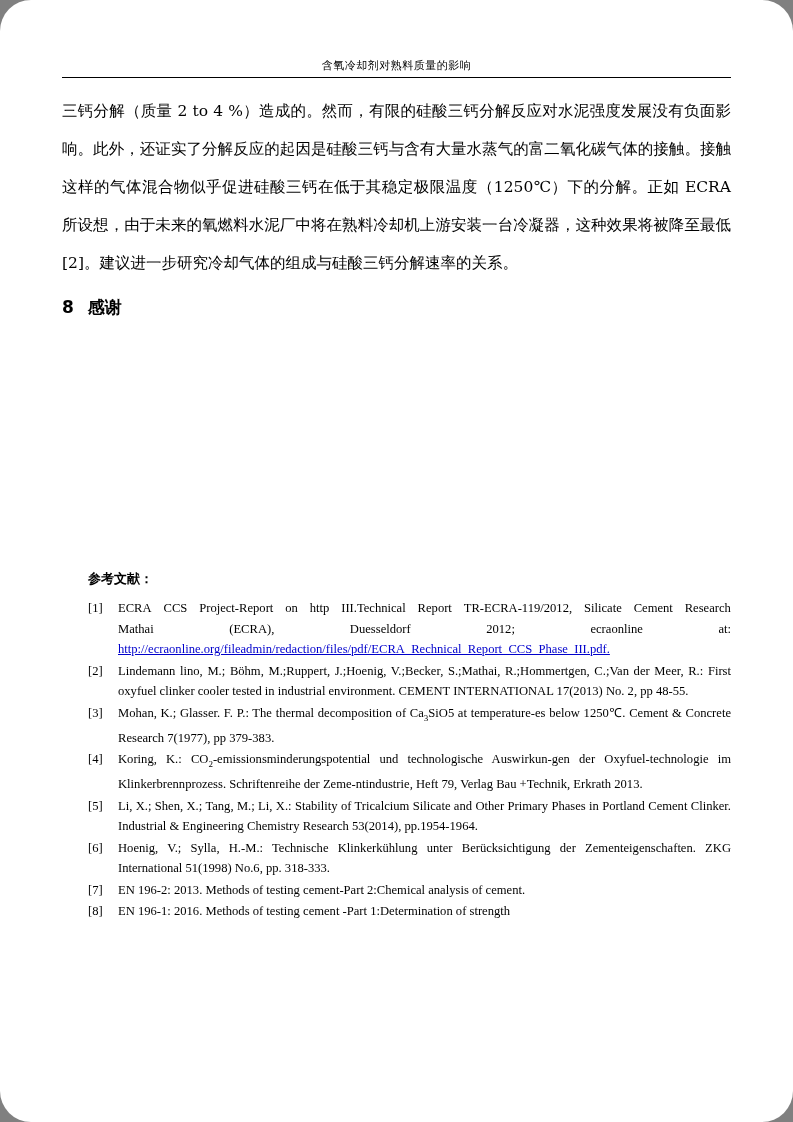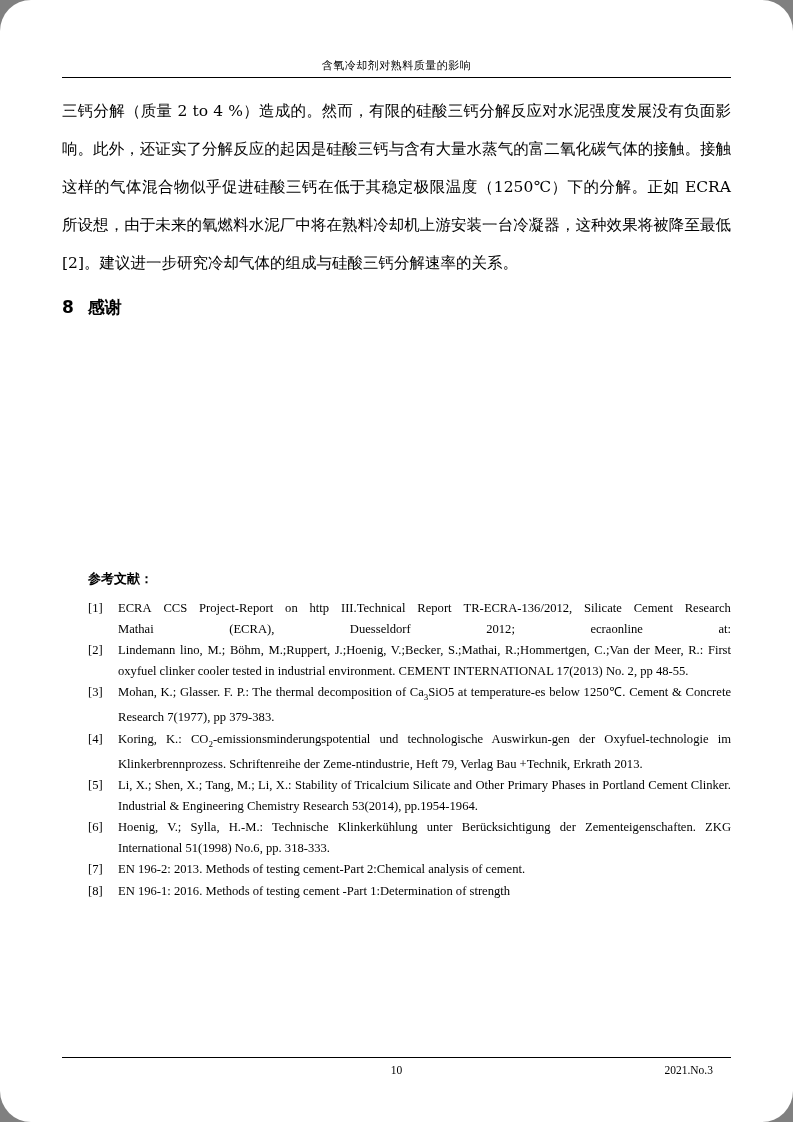--- a/index.html
+++ b/index.html
@@ -175,33 +175,36 @@
       <div class="ref-num">[1]</div>
       <div class="ref-text">
         <span class="ref-line spread-line">
           <span>ECRA</span>
           <span>CCS</span>
           <span>Project-Report</span>
           <span>on</span>
           <span>http</span>
           <span>III.Technical</span>
           <span>Report</span>
-          <span>TR-ECRA-136/2012,</span>
+          <span>TR-ECRA-119/2012,</span>
           <span>Silicate</span>
           <span>Cement</span>
           <span>Research</span>
         </span>
         <span class="ref-line spread-line">
           <span>Mathai</span>
           <span>(ECRA),</span>
           <span>Duesseldorf</span>
           <span>2012;</span>
           <span>ecraonline</span>
           <span>at:</span>
         </span>
+        <span class="ref-line">
+          <a class="ref-link" href="#">http://ecraonline.org/fileadmin/redaction/files/pdf/ECRA_Rechnical_Report_CCS_Phase_III.pdf.</a>
+        </span>
       </div>
     </div>
 
     <div class="ref-row">
       <div class="ref-num">[2]</div>
       <div class="ref-text">Lindemann lino, M.; Böhm, M.;Ruppert, J.;Hoenig, V.;Becker, S.;Mathai, R.;Hommertgen, C.;Van der Meer, R.: First oxyfuel clinker cooler tested in industrial environment. CEMENT INTERNATIONAL 17(2013) No. 2, pp 48-55.</div>
     </div>
 
     <div class="ref-row">
       <div class="ref-num">[3]</div>
@@ -227,21 +230,14 @@
       <div class="ref-num">[7]</div>
       <div class="ref-text"> EN 196-2: 2013. Methods of testing cement-Part 2:Chemical analysis of cement.</div>
     </div>
 
     <div class="ref-row">
       <div class="ref-num">[8]</div>
       <div class="ref-text"> EN 196-1: 2016. Methods of testing cement -Part 1:Determination of strength</div>
     </div>
   </div>
 
-  <div class="footer">
-    <div class="footer-rule"></div>
-    <div class="footer-content">
-      <span class="footer-page">10</span>
-      <span class="footer-issue">2021.No.3</span>
-    </div>
-  </div>
 
 </div>
 
 </body></html>

